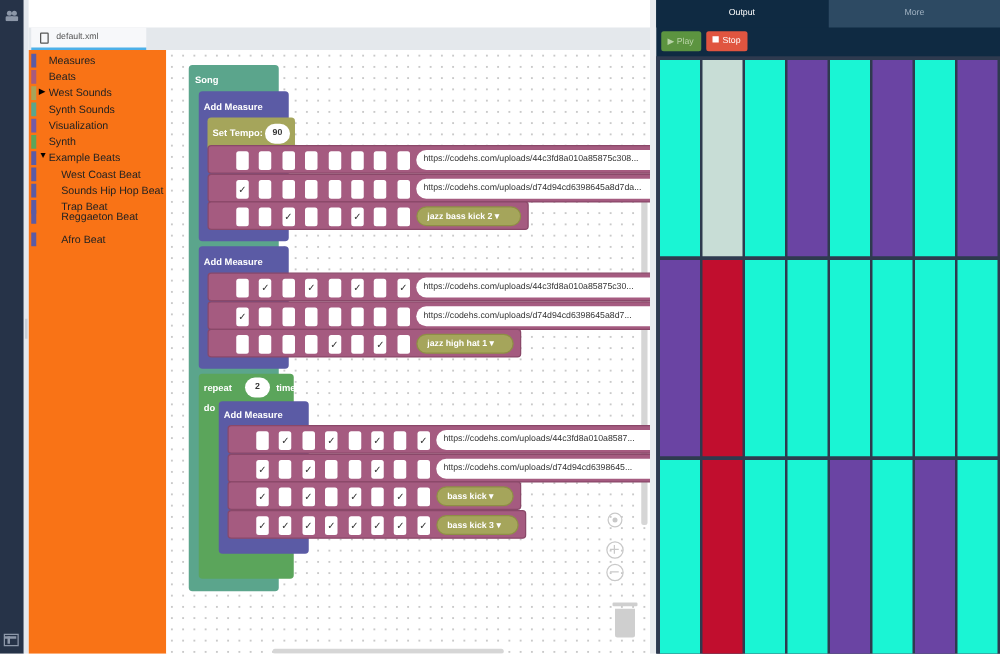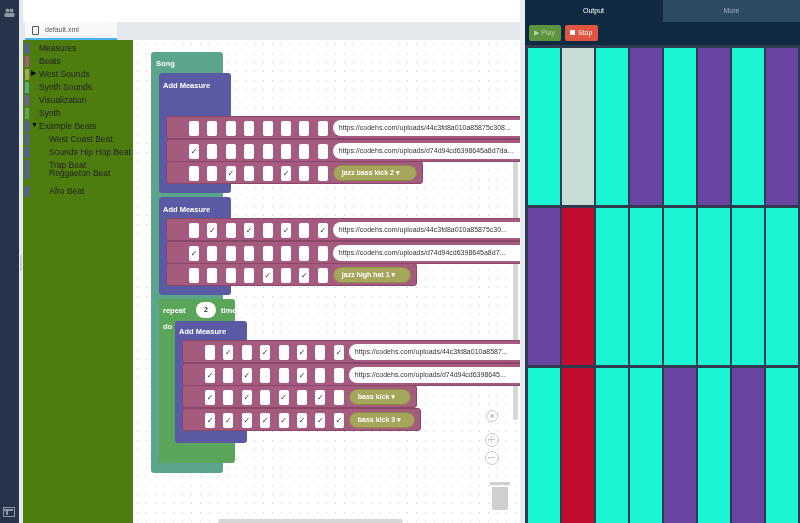--- a/index.html
+++ b/index.html
@@ -21,21 +21,21 @@
   .app-title { position: absolute; left: 5px; top: 3px; font-size: 12px; color: #333; }
   .view-select { position: absolute; left: 388px; top: 3px; width: 30px; height: 16px; border: 1px solid #b5b5b5; border-radius: 2px; background: #fff; font-size: 6.5px; color: #333; padding: 4px 0 0 3px; }
   .view-select .caret { position: absolute; right: 3px; top: 3px; font-size: 6px; color: #666; }
   .tbtn { position: absolute; top: 3px; height: 16px; border: 1px solid #8fd0ee; border-radius: 2px; background: #fff; color: #3aa3d8; font-size: 7px; text-align: center; padding-top: 3px; }
   .tabbar { position: absolute; left: 0; top: 22px; width: 497px; height: 18px; background: #e4e8ec; }
   .file-tab { position: absolute; left: 2px; top: 0; width: 92px; height: 18px; background: #f7f8fa; border-bottom: 2px solid #4db0e8; }
   .file-tab .file-icon { position: absolute; left: 7px; top: 4px; width: 7px; height: 9px; border: 1px solid #555; border-radius: 1px; }
   .file-tab .file-label { position: absolute; left: 20px; top: 4px; font-size: 7px; color: #555; }
 
   
-  .toolbox { position: absolute; left: 0; top: 40px; width: 110px; height: 483px; background: #4d7c0f; }
+  .toolbox { position: absolute; left: 0; top: 40px; width: 110px; height: 483px; background: #f97316; }
   .tb-item { position: absolute; left: 2px; height: 11px; width: 108px; }
   .tb-item .swatch { position: absolute; left: 0; top: 0; width: 4px; height: 11px; }
   .tb-item .arrow { position: absolute; left: 6px; top: 0; font-size: 7px; color: #000; }
   .tb-item .lbl { position: absolute; top: 0; font-size: 8.5px; color: #222; white-space: nowrap; }
 
   
   .workspace { position: absolute; left: 110px; top: 40px; width: 387px; height: 483px;
     background-color: #fff;
     background-image: radial-gradient(circle, #c9c9c9 0.7px, transparent 0.9px);
     background-size: 9px 9px; overflow: hidden; }
@@ -168,20 +168,24 @@
           <div class="lid"></div>
           <div class="can"></div>
         </div>
 
       <div class="blk song" style="left:18px;top:12px;width:72px;height:421px;">
         <span class="blk-label" style="left:5px;top:7px;">Song</span>
       </div>
 
       <div class="blk measure" style="left:26px;top:33px;width:72px;height:120px;">
         <span class="blk-label" style="left:4px;top:8px;">Add Measure</span>
+      </div>
+      <div class="blk tempo" style="left:33px;top:54px;width:70px;height:26px;">
+        <span class="blk-label" style="left:4px;top:8px;">Set Tempo:</span>
+        <span class="num-field" style="left:46px;top:5px;width:20px;">90</span>
       </div>
       <div id="m0">
           <div class="blk beat" style="left: 33px; top: 76px; height: 23px; width: 400px;">
             <span class="cb" style="left: 22px; top: 4px;"></span>
             <span class="cb" style="left: 40.4px; top: 4px;"></span>
             <span class="cb" style="left: 58.8px; top: 4px;"></span>
             <span class="cb" style="left: 77.2px; top: 4px;"></span>
             <span class="cb" style="left: 95.6px; top: 4px;"></span>
             <span class="cb" style="left: 114px; top: 4px;"></span>
             <span class="cb" style="left: 132.4px; top: 4px;"></span>

